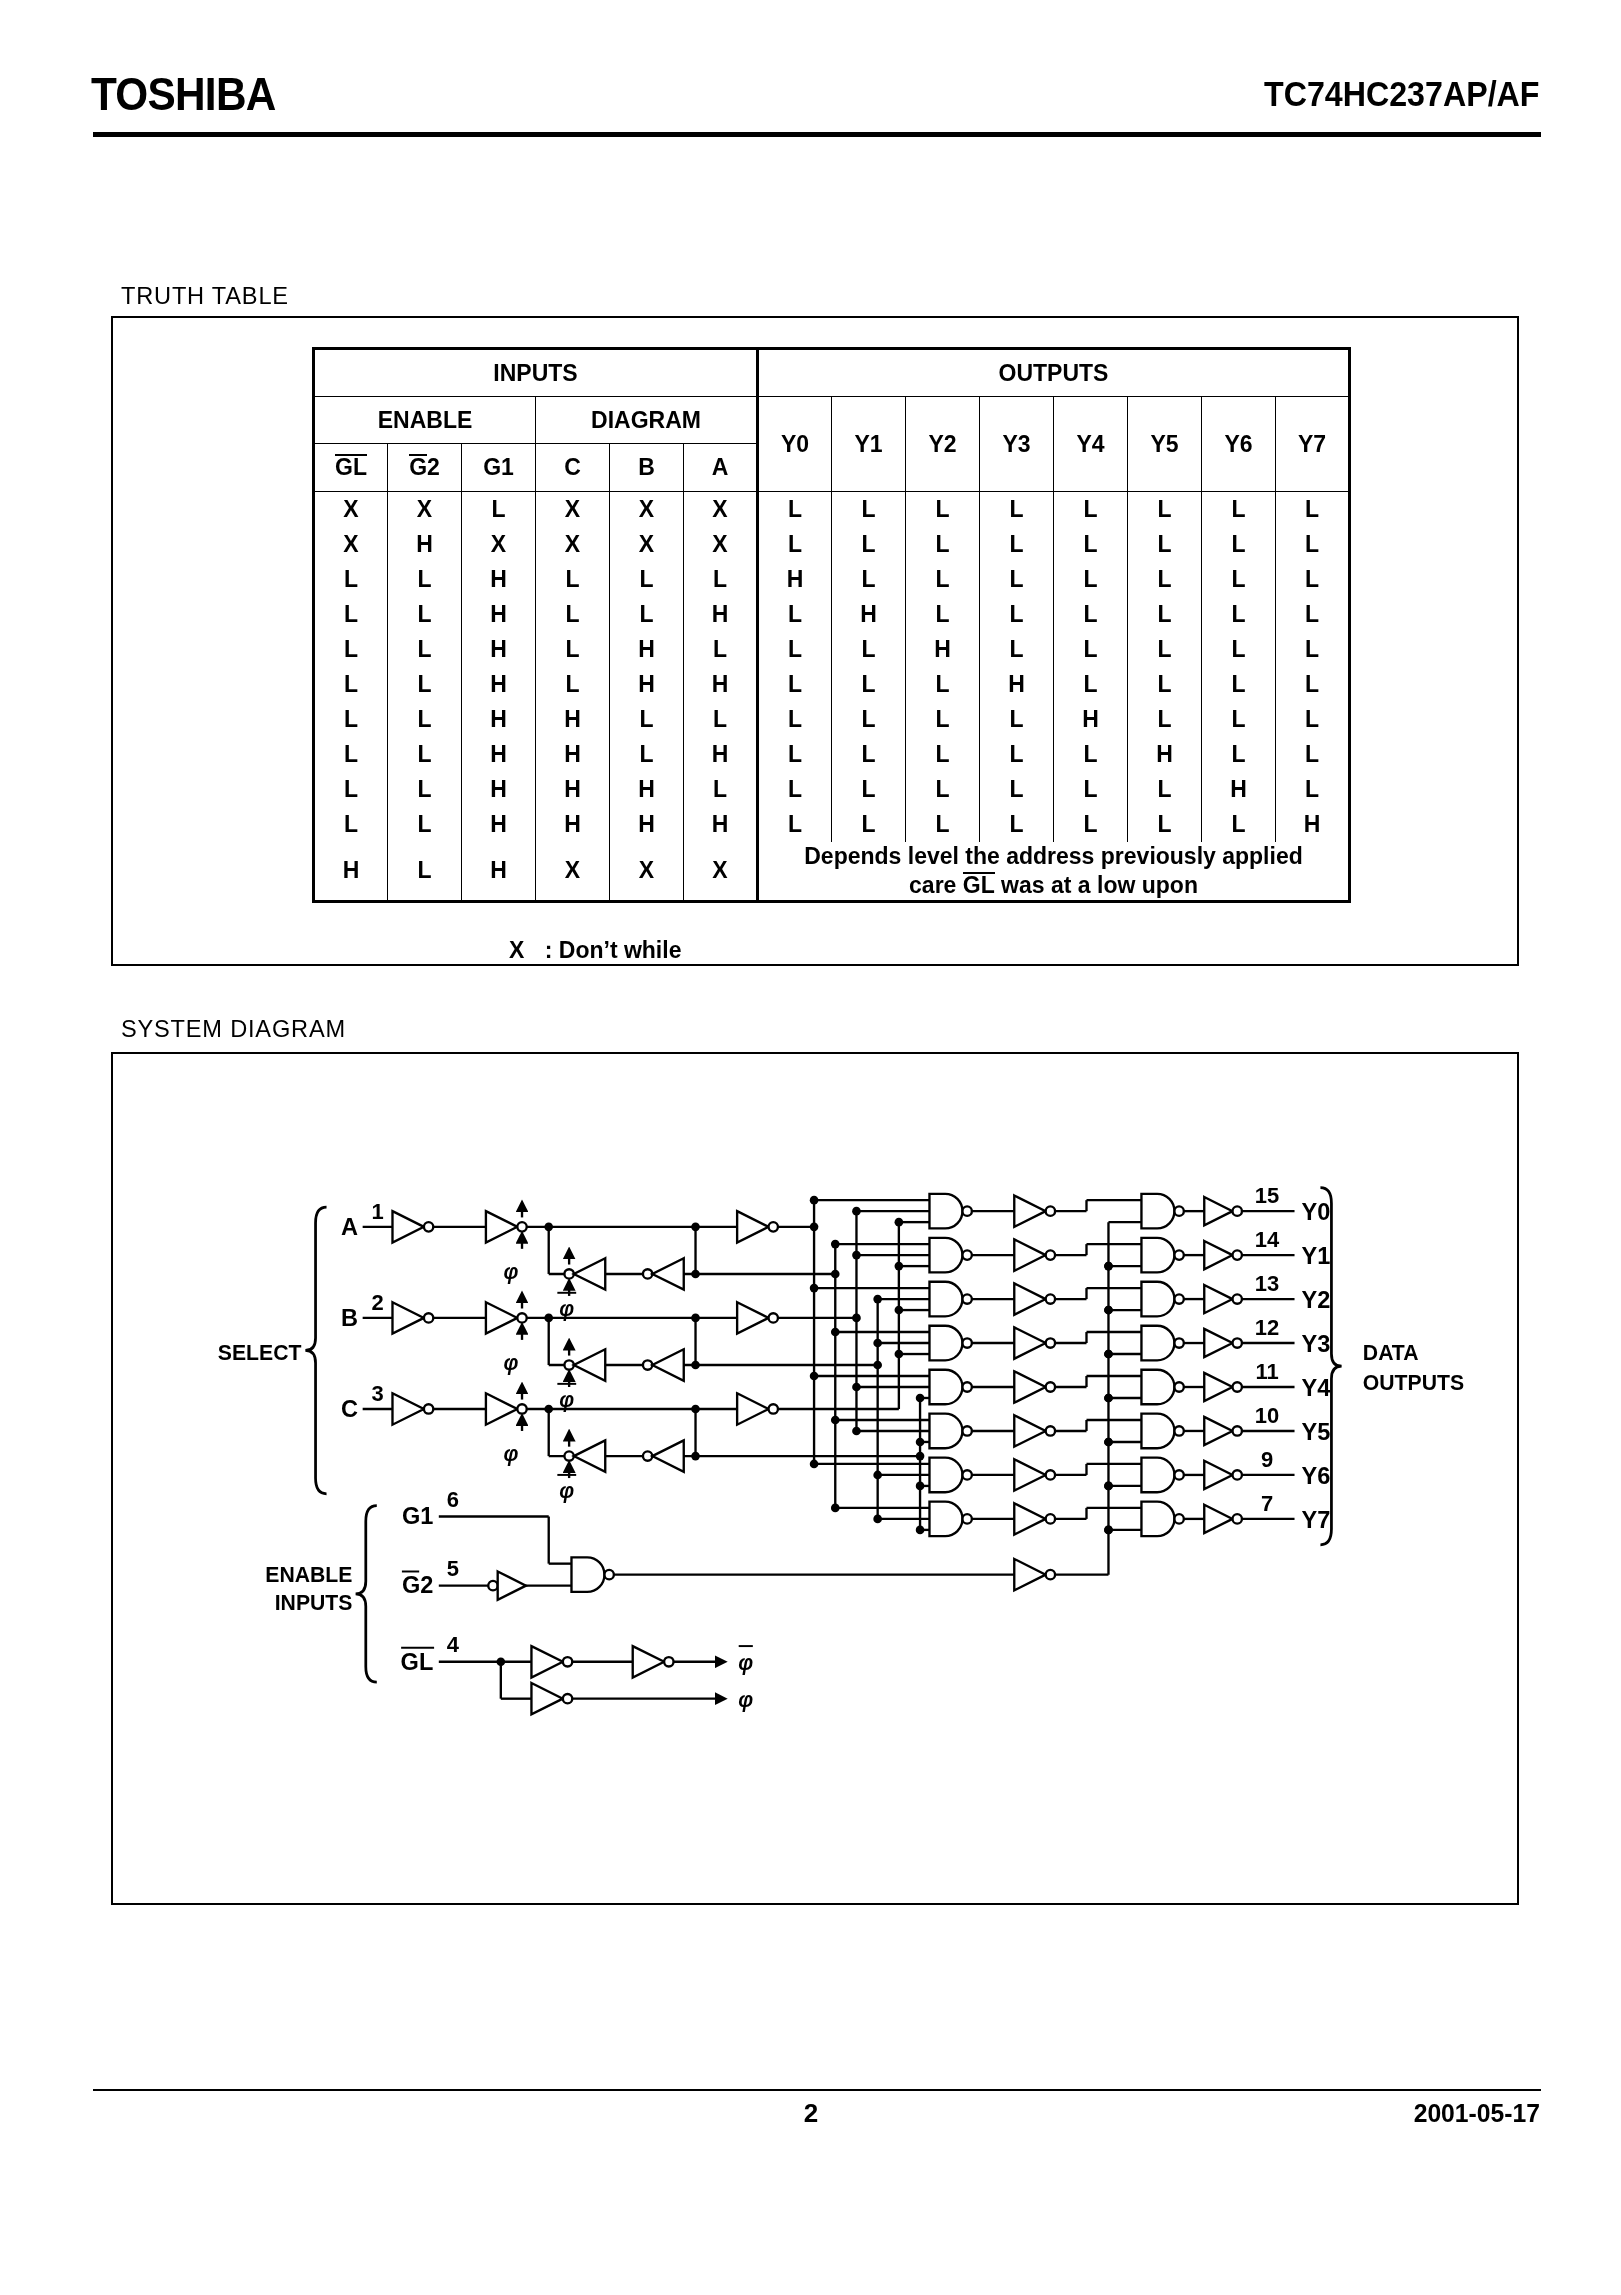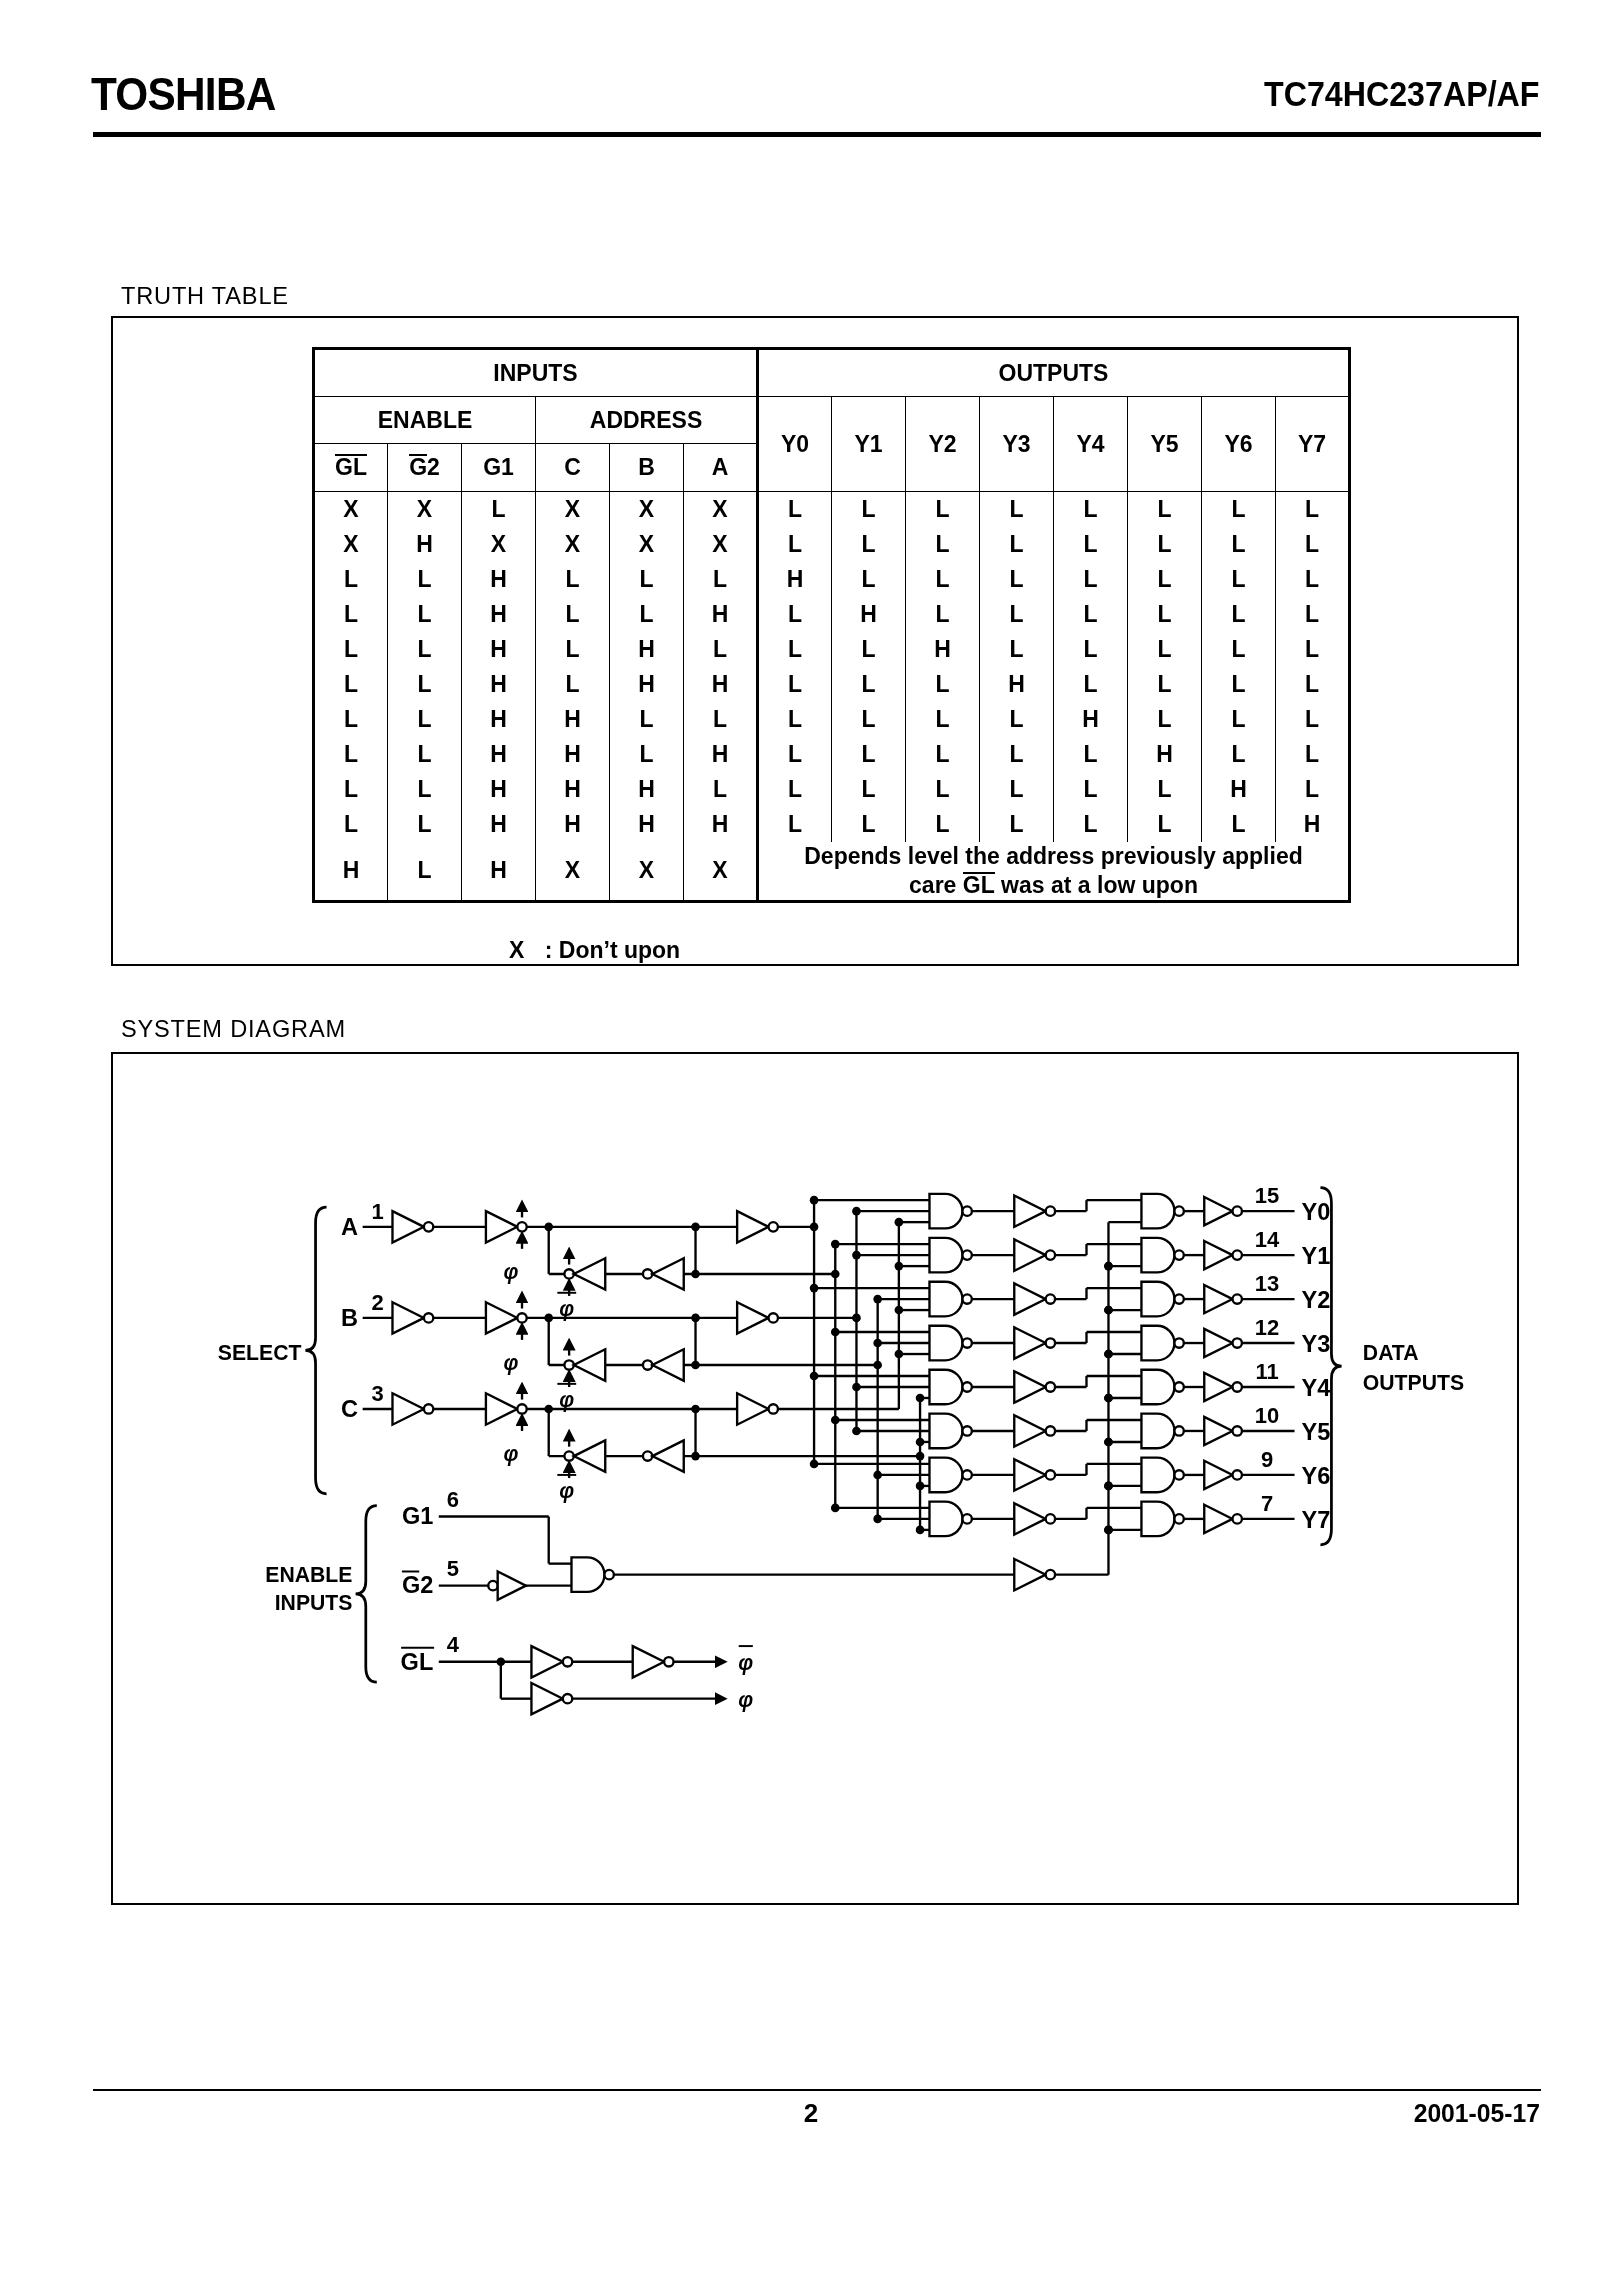--- a/index.html
+++ b/index.html
@@ -81,21 +81,21 @@
           <col>
           <col>
       </colgroup>
       <thead>
         <tr class="hrow1">
           <th colspan="6">INPUTS</th>
           <th colspan="8" class="osep">OUTPUTS</th>
         </tr>
         <tr class="hrow2">
           <th colspan="3">ENABLE</th>
-          <th colspan="3">ADDRESS</th>
+          <th colspan="3">DIAGRAM</th>
           <th rowspan="2" class="yhead osep">Y0</th>
           <th rowspan="2" class="yhead">Y1</th>
           <th rowspan="2" class="yhead">Y2</th>
           <th rowspan="2" class="yhead">Y3</th>
           <th rowspan="2" class="yhead">Y4</th>
           <th rowspan="2" class="yhead">Y5</th>
           <th rowspan="2" class="yhead">Y6</th>
           <th rowspan="2" class="yhead">Y7</th>
         </tr>
         <tr class="hrow3">
@@ -277,21 +277,21 @@
             <td>X</td>
             <td colspan="8" class="note osep">
               <div>Depends level the address previously applied</div>
               <div><span>care </span><span class="ovl">GL</span><span> was at a low upon</span></div>
             </td>
           </tr>
         </tbody>
     </table>
   </div>
   <div class="abs" id="tt-foot">
-    <span>X</span><span class="gap"></span><span>: Don’t upon</span>
+    <span>X</span><span class="gap"></span><span>: Don’t while</span>
   </div>
 </div>
 
 <div class="abs sec-title" id="sd-title">SYSTEM DIAGRAM</div>
 <div class="abs" id="sd-box">
   <svg id="sd-svg" width="1399" height="845" viewBox="0 0 1782 1076">
     <defs>
       <marker id="ah" viewBox="0 0 10 10" refX="7" refY="5" markerWidth="5.5" markerHeight="5.5" orient="auto">
         <path d="M0,0 L10,5 L0,10 Z" fill="#000"></path>
       </marker>

